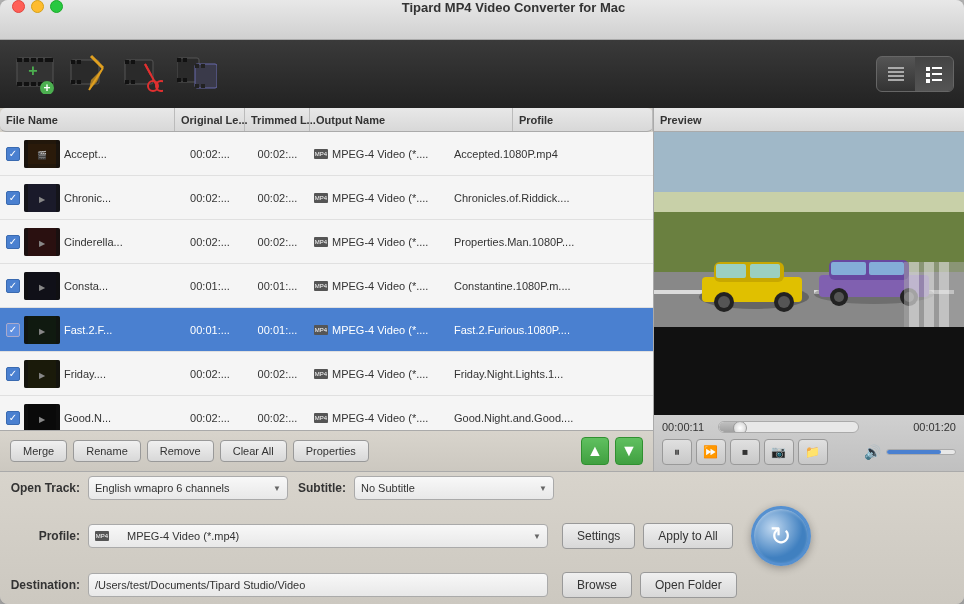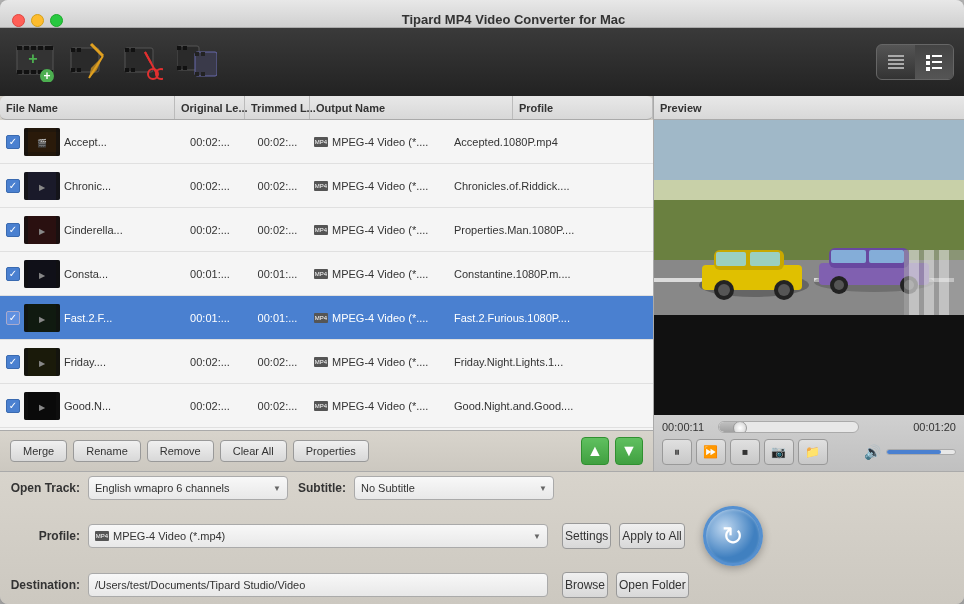--- a/index.html
+++ b/index.html
@@ -15,23 +15,23 @@
       width: 964px;
       height: 604px;
       border-radius: 8px;
       overflow: hidden;
       box-shadow: 0 4px 20px rgba(0,0,0,0.5);
       display: flex;
       flex-direction: column;
     }
     .titlebar {
       background: linear-gradient(to bottom, #e8e8e8, #d0d0d0);
-      height: 28px;
-      display: flex;
-      align-items: flex-end;
+      height: 40px;
+      display: flex;
+      align-items: flex-start;
       padding: 0 12px;
       border-bottom: 1px solid #aaa;
       flex-shrink: 0;
     }
     .traffic-lights {
       display: flex;
       gap: 6px;
       margin-right: 12px;
     }
     .traffic-light {
@@ -351,21 +351,21 @@
       max-width: 180px;
     }
     .setting-select-wide {
       max-width: none;
     }
     .dropdown-arrow {
       font-size: 8px;
       color: #666;
     }
     .btn-primary {
-      padding: 5px 2px;
+      padding: 5px 14px;
       background: linear-gradient(to bottom, #f0f0f0, #d8d8d8);
       border: 1px solid #999;
       border-radius: 4px;
       font-size: 12px;
       cursor: pointer;
       color: #333;
     }
     .refresh-btn {
       width: 60px;
       height: 60px;
@@ -755,21 +755,21 @@
         <span class="setting-label" style="min-width:50px;">Subtitle:</span>
         <div class="setting-select" style="max-width:200px;">
           <span>No Subtitle</span>
           <span class="dropdown-arrow">▼</span>
         </div>
         <div style="flex:1;"></div>
       </div>
 
       <div class="setting-row">
         <span class="setting-label">Profile:</span>
-        <div class="setting-select setting-select-wide" style="flex:1; max-width:460px; display:flex; align-items:center; gap:4px;">
+        <div class="setting-select setting-select-wide" style="flex:1; max-width:460px; display:flex; align-items:center; gap:18px;">
           <div class="profile-icon" style="flex-shrink:0;">MP4</div>
           <span style="flex:1;">MPEG-4 Video (*.mp4)</span>
           <span class="dropdown-arrow">▼</span>
         </div>
         <button class="btn-primary" style="margin-left:6px;">Settings</button>
         <button class="btn-primary">Apply to All</button>
         <div class="refresh-btn">
           <span style="font-size:26px; color:white; line-height:1;">↻</span>
         </div>
       </div>

